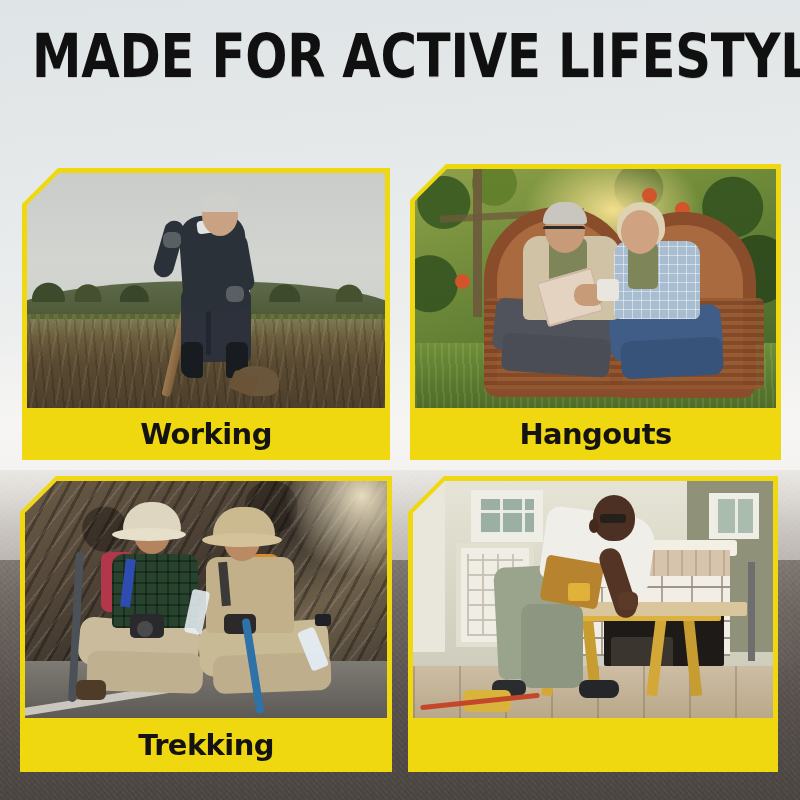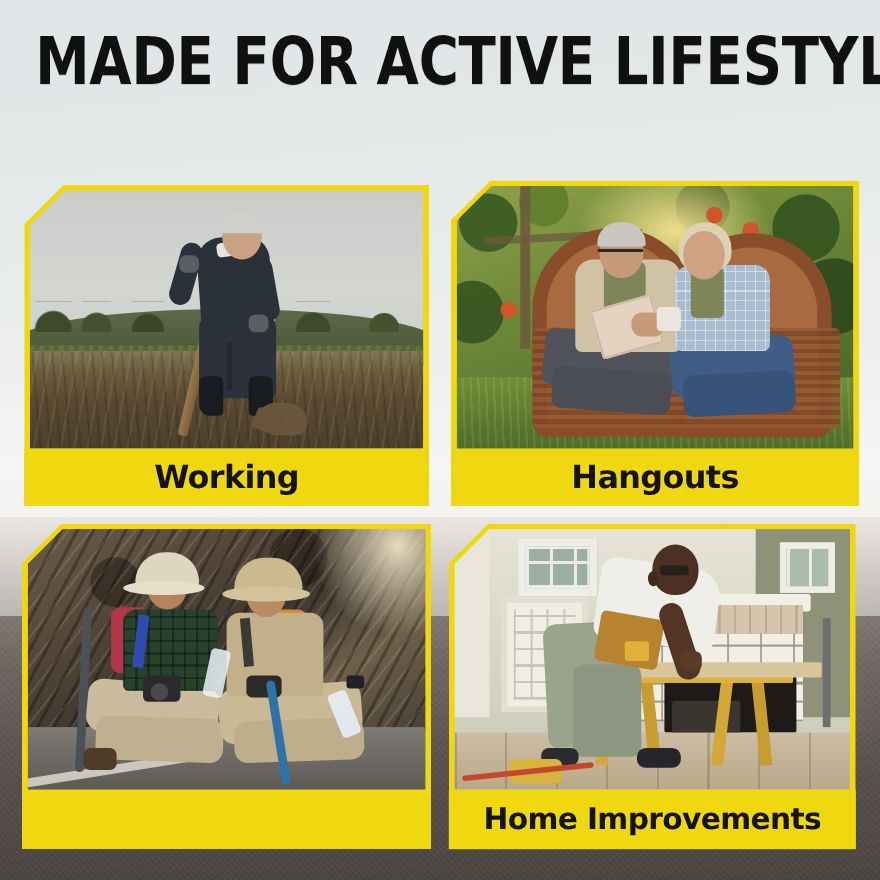--- a/index.html
+++ b/index.html
@@ -405,20 +405,23 @@
         <div class="f c3-b-bino"></div>
         <div class="f c3-b-head"></div>
         <div class="f c3-b-hat"></div>
         <div class="f c3-b-brim"></div>
         <div class="f c3-pole2"></div>
         <div class="f c3-bottle1"></div>
         <div class="f c3-bottle2"></div>
         <div class="f c3-watch"></div>
       </div>
     </div>
+    <div class="card-label">
+      <span>Trekking</span>
+    </div>
   </div>
 
   <div class="card small" style="left:408px; top:476px; width:370px; height:296px; --yellow:#efd80f; --barh:54px;">
     <div class="card-frame"></div>
     <div class="card-photo">
       <div class="scene">
         <div class="f c4-wall"></div>
         <div class="f c4-wallR"></div>
         <div class="f c4-wallL"></div>
         <div class="f c4-win1"></div>
@@ -446,18 +449,15 @@
         <div class="f c4-tape"></div>
         <div class="f c4-arm"></div>
         <div class="f c4-hand"></div>
         <div class="f c4-head"></div>
         <div class="f c4-ear"></div>
         <div class="f c4-goggle"></div>
         <div class="f c4-tool"></div>
         <div class="f c4-cord"></div>
       </div>
     </div>
-    <div class="card-label small">
-      <span>Home Improvements</span>
-    </div>
   </div>
 
 </div>
 
 </body></html>

